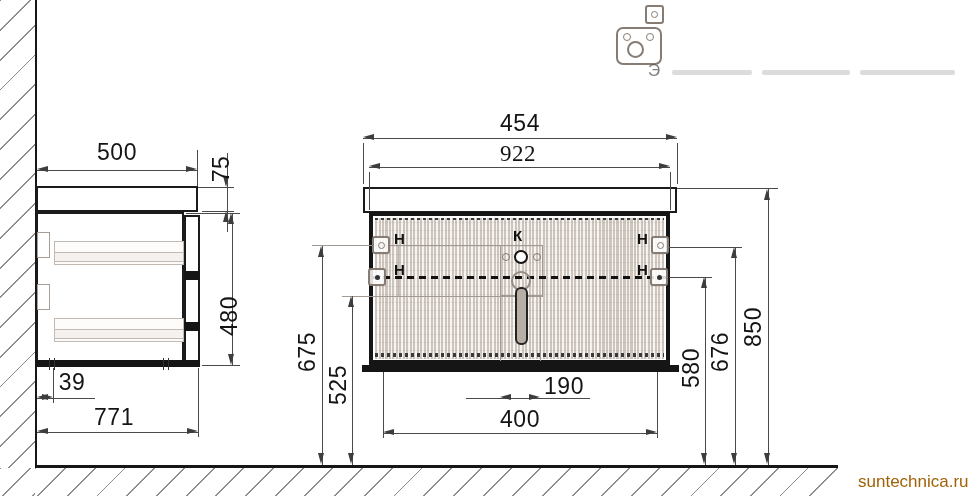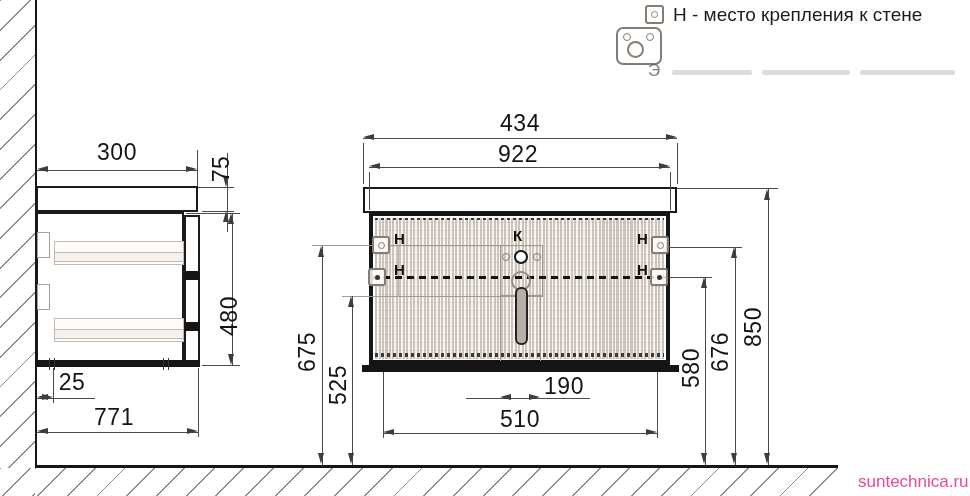--- a/index.html
+++ b/index.html
@@ -24,21 +24,21 @@
   .outline{position:absolute;border:2px solid #1b1b1b;background:#fff;box-sizing:border-box;}
   .flute{position:absolute;background:
       repeating-linear-gradient(0deg, rgba(120,110,100,.10) 0 1px, transparent 1px 8px),
       repeating-linear-gradient(90deg,#ccc4bd 0 2px,#f7f5f2 2px 3.5px);}
   .gline{position:absolute;background:#a29a92;}
   .marker{position:absolute;width:18px;height:18px;border:2.5px solid #877c74;border-radius:3px;background:rgba(255,255,255,.85);box-sizing:border-box;}
   .ring{position:absolute;border-radius:50%;box-sizing:border-box;}
   .dash-h{position:absolute;height:2.5px;background:repeating-linear-gradient(90deg,#121212 0 7px,transparent 7px 12px);}
   .dash-top{position:absolute;height:2px;background:repeating-linear-gradient(90deg,#3a3a3a 0 3px,transparent 3px 6px);}
   .legend-text{position:absolute;font-size:19px;color:#1c1c1c;white-space:nowrap;}
-  .watermark{position:absolute;font-size:17px;color:#ec4899;}
+  .watermark{position:absolute;font-size:17px;color:#a16207;}
   .rail{position:absolute;border:1px solid #c2bab2;background:#fdfcfb;box-sizing:border-box;}
   .bracket{position:absolute;border:1.5px solid #a89e96;background:#fff;box-sizing:border-box;}
 </style>
 </head>
 <body>
 
 <div class="stage">
 
   <div class="hatch" style="left:0;top:0;width:35px;height:468px;border-right:2.5px solid #161616;"></div>
   <div class="hatch" style="left:0;top:468px;width:35px;height:28px;"></div>
@@ -60,41 +60,41 @@
 
   <div class="vl" style="left:49px;top:358px;height:12px;background:#333;"></div>
   <div class="vl" style="left:54px;top:358px;height:12px;background:#333;"></div>
   <div class="vl" style="left:163px;top:358px;height:12px;background:#333;"></div>
   <div class="vl" style="left:168px;top:358px;height:12px;background:#333;"></div>
 
   <div class="hl" style="left:37px;top:170px;width:160px;"></div>
   <div class="vl" style="left:197px;top:150px;height:36px;"></div>
   <div class="arr a-l" style="left:37px;top:166px;"></div>
   <div class="arr a-r" style="left:186px;top:166px;"></div>
-  <div class="lbl" style="left:117px;top:152px;">300</div>
+  <div class="lbl" style="left:117px;top:152px;">500</div>
 
   <div class="hl" style="left:198px;top:187px;width:36px;"></div>
   <div class="hl" style="left:202px;top:211px;width:32px;"></div>
   <div class="vl" style="left:227px;top:153px;height:79px;"></div>
   <div class="arr a-d" style="left:223px;top:176px;"></div>
   <div class="arr a-u" style="left:223px;top:211px;"></div>
   <div class="lbl v" style="left:221px;top:169px;">75</div>
 
   <div class="hl" style="left:186px;top:213px;width:54px;"></div>
   <div class="hl" style="left:202px;top:365px;width:38px;"></div>
   <div class="vl" style="left:232px;top:213px;height:152px;"></div>
   <div class="arr a-u" style="left:228px;top:213px;"></div>
   <div class="arr a-d" style="left:228px;top:354px;"></div>
   <div class="lbl v" style="left:229px;top:316px;">480</div>
 
   <div class="vl" style="left:53px;top:368px;height:35px;"></div>
   <div class="hl" style="left:37px;top:398px;width:58px;"></div>
   <div class="arr a-l" style="left:37px;top:394px;"></div>
   <div class="arr a-r" style="left:42px;top:394px;"></div>
-  <div class="lbl" style="left:72px;top:382px;">25</div>
+  <div class="lbl" style="left:72px;top:382px;">39</div>
 
   <div class="vl" style="left:198px;top:368px;height:69px;"></div>
   <div class="hl" style="left:37px;top:432px;width:161px;"></div>
   <div class="arr a-l" style="left:37px;top:428px;"></div>
   <div class="arr a-r" style="left:187px;top:428px;"></div>
   <div class="lbl" style="left:114px;top:417px;">771</div>
 
   <div class="outline" style="left:363px;top:187px;width:314px;height:26px;"></div>
   <div class="outline" style="left:369px;top:212px;width:301px;height:153px;border-width:4px 4px 5px 4px;border-color:#151515;"></div>
   <div class="flute" style="left:375px;top:218px;width:289px;height:141px;"></div>
@@ -133,28 +133,28 @@
   <div class="ring" style="left:502px;top:253px;width:8px;height:8px;border:1.5px solid #877c74;"></div>
   <div class="ring" style="left:533px;top:253px;width:8px;height:8px;border:1.5px solid #877c74;"></div>
   <div class="ring" style="left:511px;top:271px;width:20px;height:20px;border:2px solid #968c84;"></div>
   <div style="position:absolute;left:515px;top:287px;width:13px;height:58px;border:2px solid #232323;border-radius:6px;background:#b7aea6;box-sizing:border-box;"></div>
 
   <div class="vl" style="left:363px;top:143px;height:41px;"></div>
   <div class="vl" style="left:677px;top:143px;height:41px;"></div>
   <div class="hl" style="left:363px;top:138px;width:314px;"></div>
   <div class="arr a-l" style="left:363px;top:134px;"></div>
   <div class="arr a-r" style="left:666px;top:134px;"></div>
-  <div class="lbl" style="left:520px;top:123px;">434</div>
+  <div class="lbl" style="left:520px;top:123px;">454</div>
 
   <div class="vl" style="left:369px;top:172px;height:38px;"></div>
   <div class="vl" style="left:670px;top:172px;height:38px;"></div>
   <div class="hl" style="left:369px;top:167px;width:301px;"></div>
   <div class="arr a-l" style="left:369px;top:163px;"></div>
   <div class="arr a-r" style="left:659px;top:163px;"></div>
-  <div class="lbl" style="left:518px;top:154px;">922</div>
+  <div class="lbl" style="left:518px;top:154px;font-family:Liberation Serif, serif;">922</div>
 
   <div class="vl" style="left:322px;top:246px;height:219px;"></div>
   <div class="arr a-u" style="left:318px;top:246px;"></div>
   <div class="arr a-d" style="left:318px;top:453px;"></div>
   <div class="lbl v" style="left:307px;top:352px;">675</div>
 
   <div class="vl" style="left:352px;top:296px;height:169px;"></div>
   <div class="arr a-u" style="left:348px;top:296px;"></div>
   <div class="arr a-d" style="left:348px;top:453px;"></div>
   <div class="lbl v" style="left:338px;top:385px;">525</div>
@@ -180,26 +180,25 @@
   <div class="hl" style="left:466px;top:398px;width:124px;"></div>
   <div class="arr a-l" style="left:500px;top:394px;"></div>
   <div class="arr a-r" style="left:529px;top:394px;"></div>
   <div class="lbl" style="left:564px;top:386px;">190</div>
 
   <div class="vl" style="left:383px;top:372px;height:66px;"></div>
   <div class="vl" style="left:657px;top:372px;height:66px;"></div>
   <div class="hl" style="left:383px;top:433px;width:274px;"></div>
   <div class="arr a-l" style="left:383px;top:429px;"></div>
   <div class="arr a-r" style="left:646px;top:429px;"></div>
-  <div class="lbl" style="left:520px;top:419px;">510</div>
+  <div class="lbl" style="left:520px;top:419px;">400</div>
 
   <div style="position:absolute;left:645px;top:5px;width:19px;height:19px;border:2.5px solid #877c74;border-radius:3px;box-sizing:border-box;">
     <div class="ring" style="left:3.5px;top:3.5px;width:7px;height:7px;border:1.5px solid #877c74;"></div>
   </div>
-  <div class="legend-text" style="left:673px;top:4px;">Н - место крепления к стене</div>
 
   <div style="position:absolute;left:616px;top:27px;width:46px;height:38px;border:2.5px solid #877c74;border-radius:7px;box-sizing:border-box;">
     <div class="ring" style="left:5px;top:4px;width:8px;height:8px;border:1.5px solid #877c74;"></div>
     <div class="ring" style="left:28px;top:4px;width:8px;height:8px;border:1.5px solid #877c74;"></div>
     <div class="ring" style="left:9px;top:12px;width:17px;height:17px;border:2px solid #877c74;"></div>
   </div>
 
   <div class="legend-text" style="left:648px;top:61px;font-size:17px;color:#555;opacity:.75;">Э</div>
   <div style="position:absolute;left:672px;top:70px;width:80px;height:5px;background:#dcdcdc;border-radius:2px;"></div>
   <div style="position:absolute;left:762px;top:70px;width:88px;height:5px;background:#dcdcdc;border-radius:2px;"></div>

